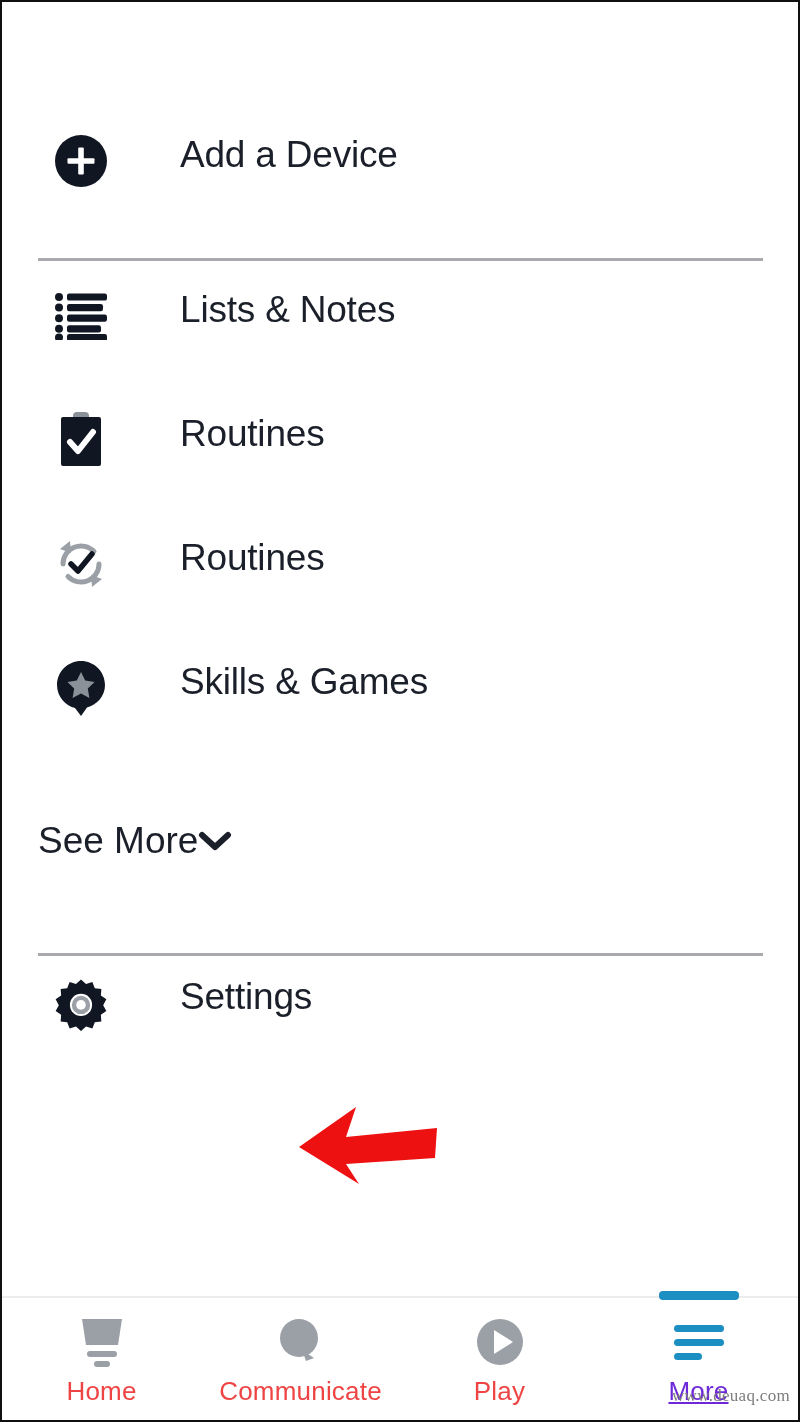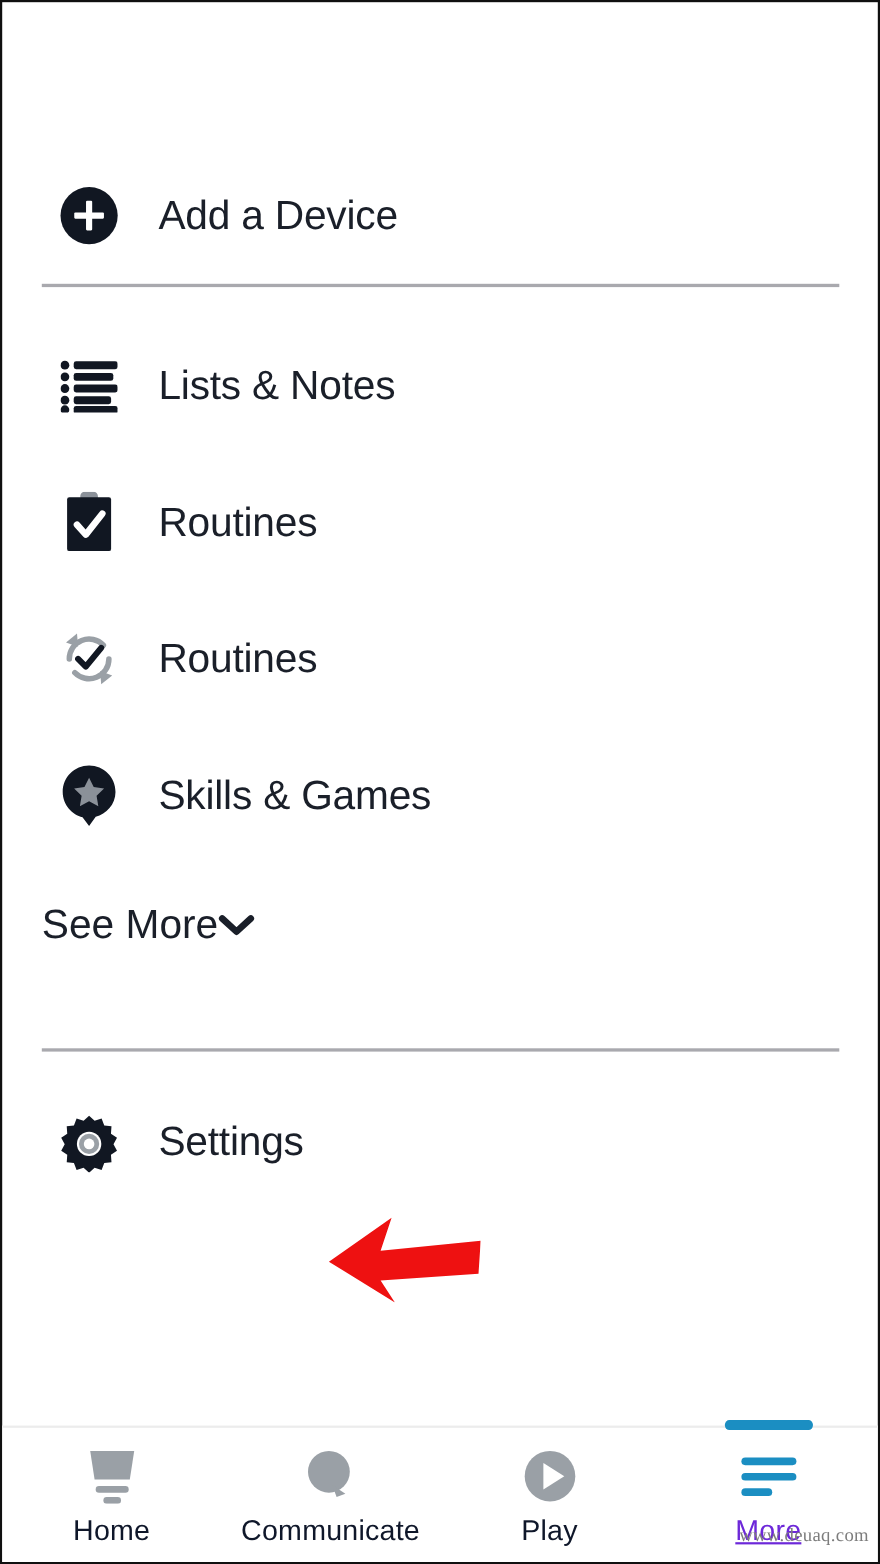--- a/index.html
+++ b/index.html
@@ -25,24 +25,25 @@
 
   
   .menu {
     position: absolute;
     left: 0;
     top: 0;
     right: 0;
   }
   .row {
     display: flex;
-    align-items: center;
+    align-items: flex-start;
     height: 124px;
     padding-left: 52px;
     box-sizing: border-box;
+    gap: 36px;
   }
   .row .ico {
     width: 54px;
     height: 54px;
     flex: 0 0 54px;
     display: flex;
     align-items: center;
     justify-content: center;
     margin-right: 36px;
   }
@@ -104,21 +105,21 @@
     box-sizing: border-box;
   }
   .nav-item .nav-ico {
     height: 56px;
     display: flex;
     align-items: center;
     justify-content: center;
   }
   .nav-item .nav-lbl {
     font-size: 26px;
-    color: #0f172a;
+    color: #ef4444;
     margin-top: 6px;
     letter-spacing: 0.2px;
   }
   .nav-item.active .nav-lbl {
     color: #6d28d9;
     text-decoration: underline;
   }
   .nav-indicator {
     position: absolute;
     top: -7px;

